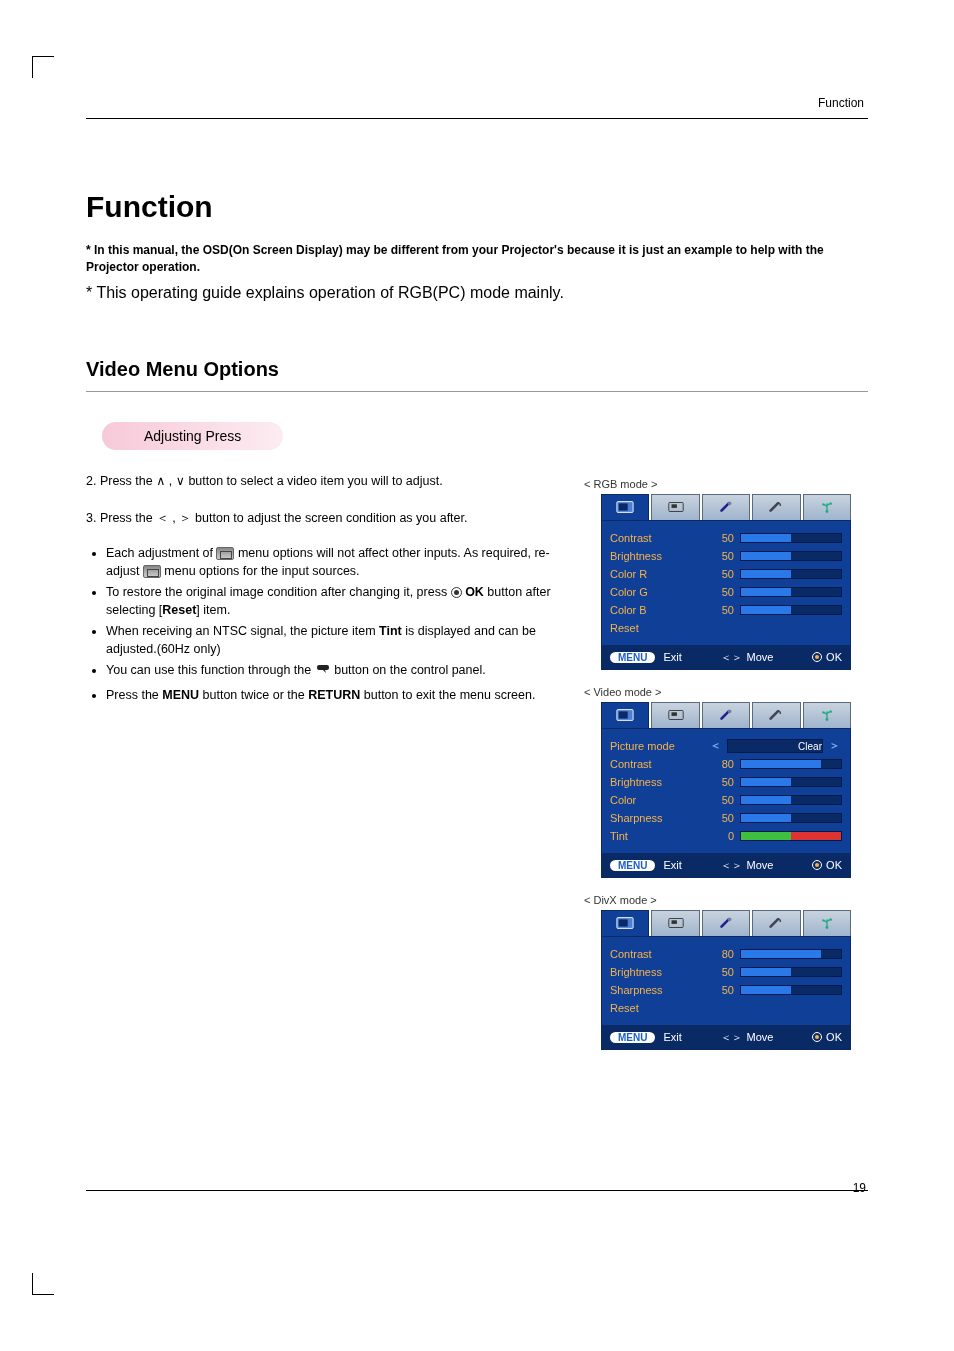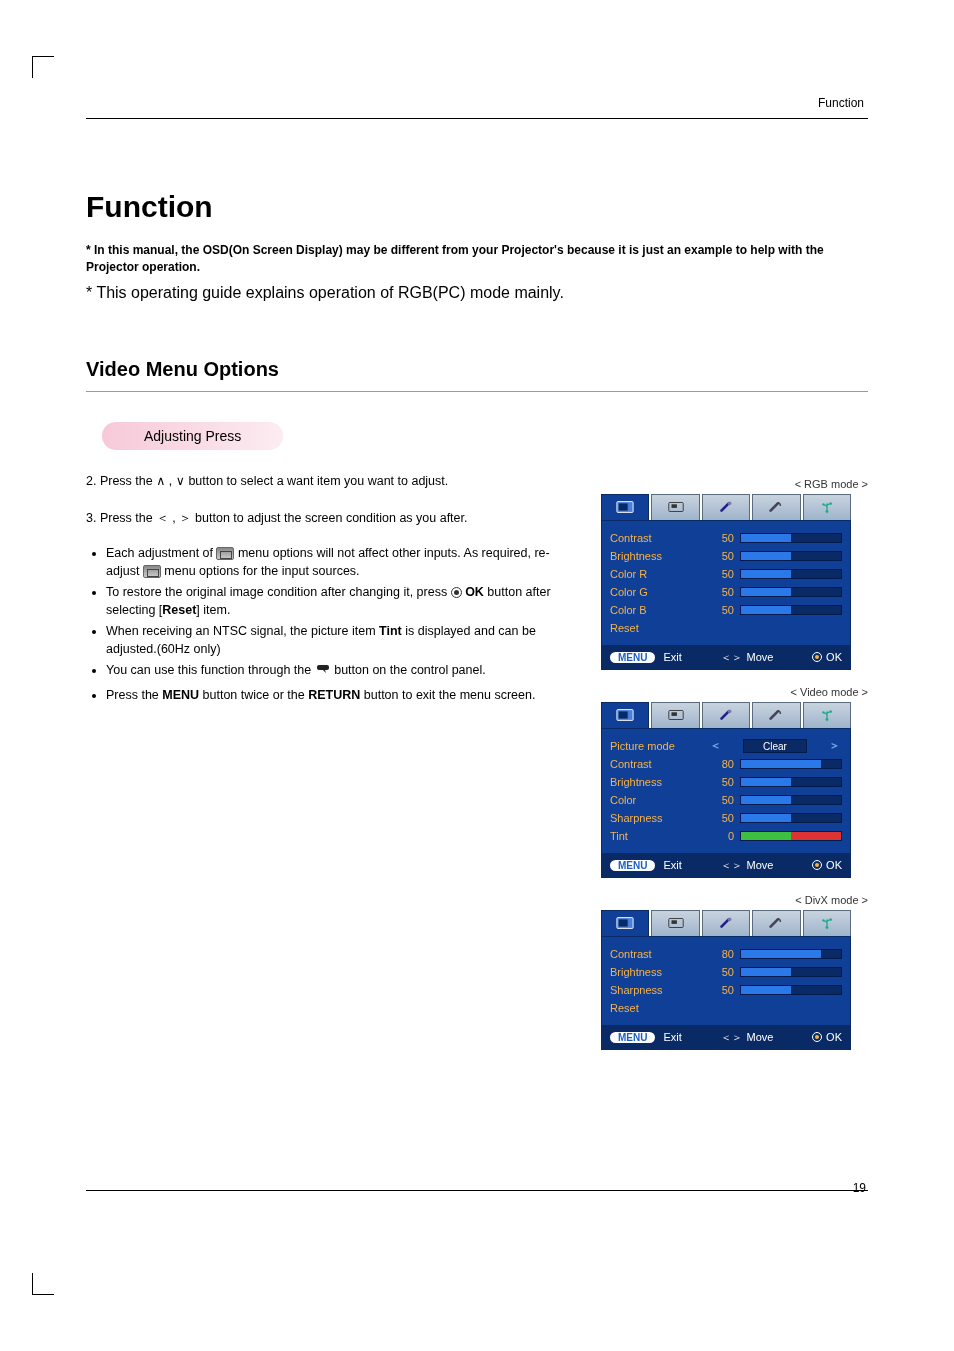--- a/index.html
+++ b/index.html
@@ -56,21 +56,21 @@
     display: inline-block;
     width: 18px; height: 13px;
     border: 1px solid #666;
     border-radius: 2px;
     vertical-align: -3px;
     background: linear-gradient(#888,#ccc);
     position: relative;
   }
   .icon-inline::after { content:""; position:absolute; left:3px; top:3px; width:10px; height:6px; border:1px solid #444; }
 
-  .menu-label { font-size: 11px; text-align: right; margin: 6px 0 4px; color:#333; }
+  .menu-label { font-size: 11px; text-align: left; margin: 6px 0 4px; color:#333; }
   .osd {
     width: 250px;
     margin: 0 auto 16px;
     font-size: 11px;
   }
   .osd .tabs {
     display: flex;
     gap: 2px;
   }
   .osd .tab {
@@ -101,23 +101,23 @@
     border: 1px solid #001a4d;
     background: #0a2a66;
     position: relative;
   }
   .osd .bar .fill { position:absolute; left:0; top:0; bottom:0; background:#2b79e8; }
   .osd .tintbar .fillg { position:absolute; left:0; top:0; bottom:0; width:50%; background:#3fbf3f; }
   .osd .tintbar .fillr { position:absolute; right:0; top:0; bottom:0; width:50%; background:#d33; }
   .osd .mode-select { flex:1; display:flex; align-items:center; justify-content:space-between; }
   .osd .mode-select .arrow { color:#7fa8e8; font-weight:bold; padding:0 2px;}
   .osd .mode-select .chip {
-    flex:1; margin: 0 20px; height:14px;
+    flex:1; margin: 0 4px; height:14px;
     background:#0a2a66; border:1px solid #001a4d;
-    color:#fff; text-align:center; font-size:10px; line-height:14px;
+    color:#fff; text-align:right; font-size:10px; line-height:14px;
   }
   .osd .footer {
     background:#0a2a66;
     color:#fff;
     padding: 4px 8px;
     display:flex; align-items:center; justify-content:space-between;
     border:1px solid #0a2a66; border-top:none;
     font-size: 11px;
   }
   .osd .footer .menu-btn {
@@ -162,21 +162,21 @@
   <div class="note-plain">* This operating guide explains operation of RGB(PC) mode mainly.</div>
 
   <div class="h2">Video Menu Options</div>
   <div class="rule2"></div>
 
   <span class="pill">Adjusting Press</span>
 
   <div class="two-col">
     <div class="left-col">
       <div class="step">
-        <span>2. Press the </span><span class="angle">∧</span><span> , </span><span class="angle">∨</span><span> button to select a want item you want to adjust.</span>
+        <span>2. Press the </span><span class="angle">∧</span><span> , </span><span class="angle">∨</span><span> button to select a video item you will to adjust.</span>
       </div>
       <div class="step">
         <span>3. Press the </span><span class="angle">＜</span><span> , </span><span class="angle">＞</span><span> button to adjust the screen condition as you after.</span>
       </div>
       <ul class="bullets">
         <li><span>Each adjustment of </span><span class="icon-inline"></span><span> menu options will not affect other inputs. As required, re-adjust </span><span class="icon-inline"></span><span> menu options for the input sources.</span></li>
         <li><span>To restore the original image condition after changing it, press </span><span style="display:inline-block;width:11px;height:11px;border:1px solid #333;border-radius:50%;vertical-align:-2px;position:relative;"><span style="position:absolute;left:2px;top:2px;width:5px;height:5px;background:#333;border-radius:50%;"></span></span> <b>OK</b><span> button after selecting [</span><b>Reset</b><span>] item.</span></li>
         <li><span>When receiving an NTSC signal, the picture item </span><b>Tint</b><span> is displayed and can be adjusted.(60Hz only)</span></li>
         <li><span>You can use this function through the </span><span style="display:inline-block;vertical-align:-3px;"><svg width="16" height="14" viewBox="0 0 16 14">
                 <path d="M4 2 h8 a2 2 0 0 1 2 2 v1 a2 2 0 0 1 -2 2 h-2 l1 3 -3 -3 h-4 a2 2 0 0 1 -2 -2 v-1 a2 2 0 0 1 2 -2 z" fill="#222"></path>

